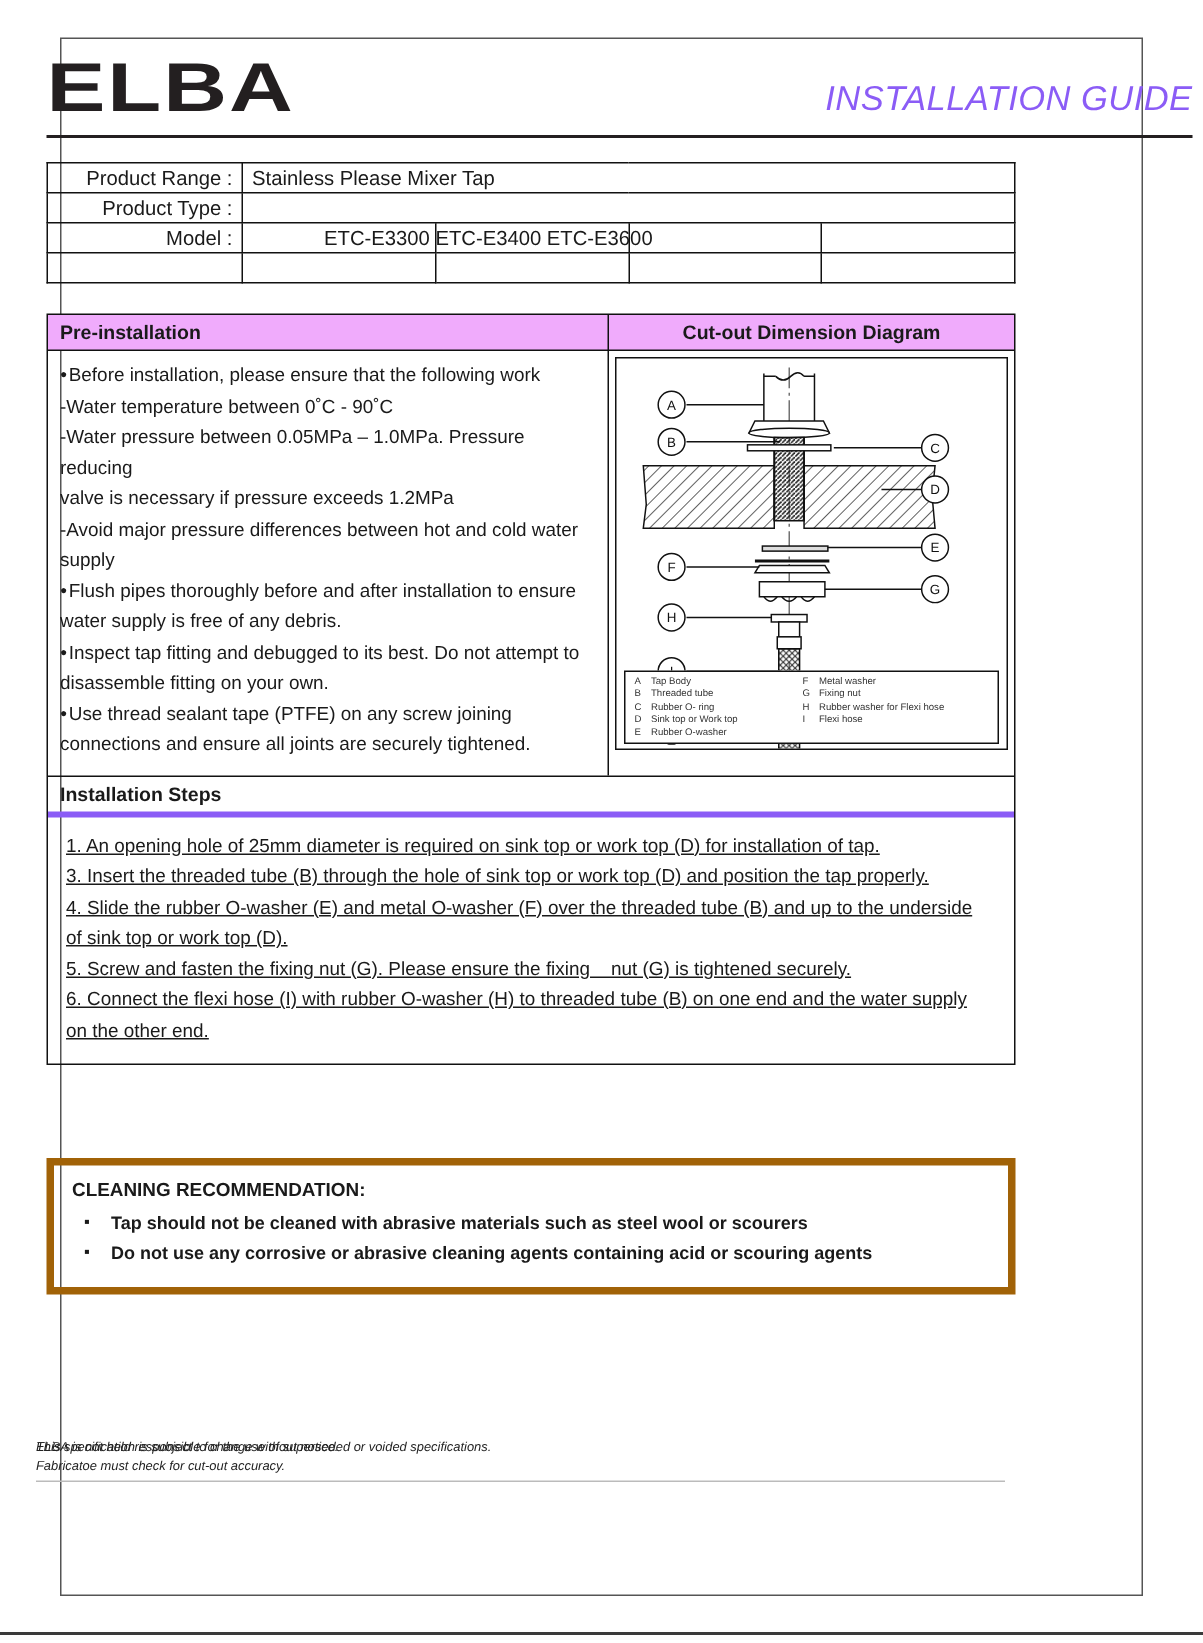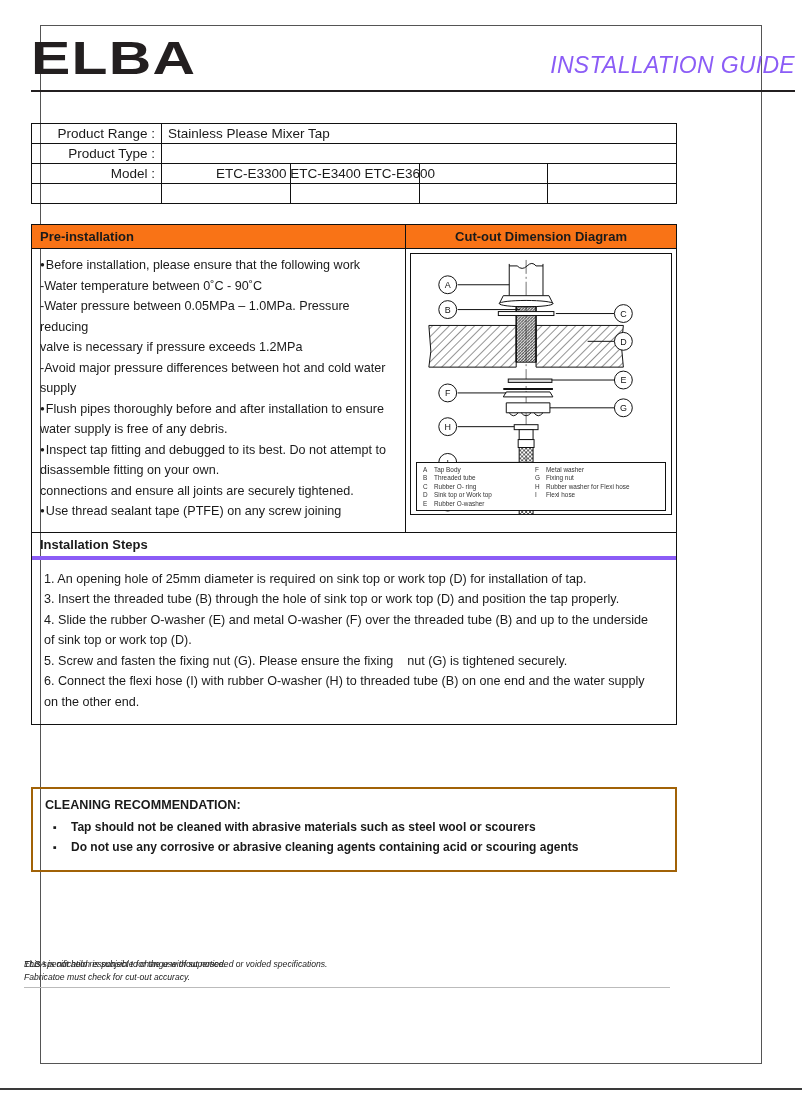--- a/index.html
+++ b/index.html
@@ -63,21 +63,21 @@
     font-family: "Liberation Sans", sans-serif;
   }
   .header-rule {
     position: absolute;
     left: 0; right: 0; top: 55px;
     border-top: 2px solid #231f20;
   }
 
   
   .product-table {
-    margin-top: 26px;
+    margin-top: 11px;
     width: 646px;
     border-collapse: collapse;
     table-layout: fixed;
   }
   .product-table td {
     border: 1px solid #111;
     height: 20px;
     font-size: 13.5px;
     padding: 1px 6px;
     vertical-align: middle;
@@ -109,21 +109,21 @@
     border: 1px solid #111;
     display: flex;
     flex-direction: column;
   }
   .sec-head-row { display: flex; }
   .sec-head {
     font-size: 13px;
     font-weight: bold;
     padding: 4px 8px;
     border-bottom: 1px solid #111;
-    background: #f97316;
+    background: #f0abfc;
   }
   .sec-head.left {
     width: 374px;
     border-right: 1px solid #111;
     text-align: left;
   }
   .sec-head.right {
     flex: 1;
     text-align: center;
   }
@@ -186,28 +186,29 @@
     font-size: 13px;
     font-weight: bold;
     padding: 4px 8px;
     border-top: 1px solid #111;
     border-bottom: 4px solid #8b5cf6;
   }
   .steps-body {
     padding: 9px 10px 12px 12px;
     font-size: 12.6px;
     line-height: 20.5px;
+    text-decoration: underline;
   }
   .steps-body p { margin: 0; }
 
   
   .cleaning-box {
     margin-top: 62px;
     width: 646px;
-    border: 2px solid #a16207;
+    border: 5px solid #a16207;
     padding: 9px 10px 13px 12px;
   }
   .cleaning-title {
     font-size: 12.6px;
     font-weight: bold;
     margin-bottom: 5px;
   }
   .cleaning-item {
     font-size: 12px;
     line-height: 20px;
@@ -303,22 +304,22 @@
         <p><span class="bullet-dot"></span><span>Before installation, please ensure that the following work</span></p>
         <p>-Water temperature between 0˚C - 90˚C</p>
         <p>-Water pressure between 0.05MPa – 1.0MPa. Pressure reducing</p>
         <p>valve is necessary if pressure exceeds 1.2MPa</p>
         <p>-Avoid major pressure differences between hot and cold water</p>
         <p>supply</p>
         <p><span class="bullet-dot"></span><span>Flush pipes thoroughly before and after installation to ensure</span></p>
         <p>water supply is free of any debris.</p>
         <p><span class="bullet-dot"></span><span>Inspect tap fitting and debugged to its best. Do not attempt to</span></p>
         <p>disassemble fitting on your own.</p>
+        <p><span class="bullet-dot"></span><span>Use thread sealant tape (PTFE) on any screw joining</span></p>
         <p>connections and ensure all joints are securely tightened.</p>
-        <p><span class="bullet-dot"></span><span>Use thread sealant tape (PTFE) on any screw joining</span></p>
       </div>
 
       <div class="diagram-cell">
         <div class="diagram-box">
           <svg viewBox="0 0 262 262" preserveAspectRatio="xMidYMid meet">
             <defs>
               <pattern id="hatch" width="6" height="6" patternTransform="rotate(45)" patternUnits="userSpaceOnUse">
                 <line x1="0" y1="0" x2="0" y2="6" stroke="#111" stroke-width="0.9"></line>
               </pattern>
               <pattern id="mesh" width="4" height="4" patternUnits="userSpaceOnUse">

